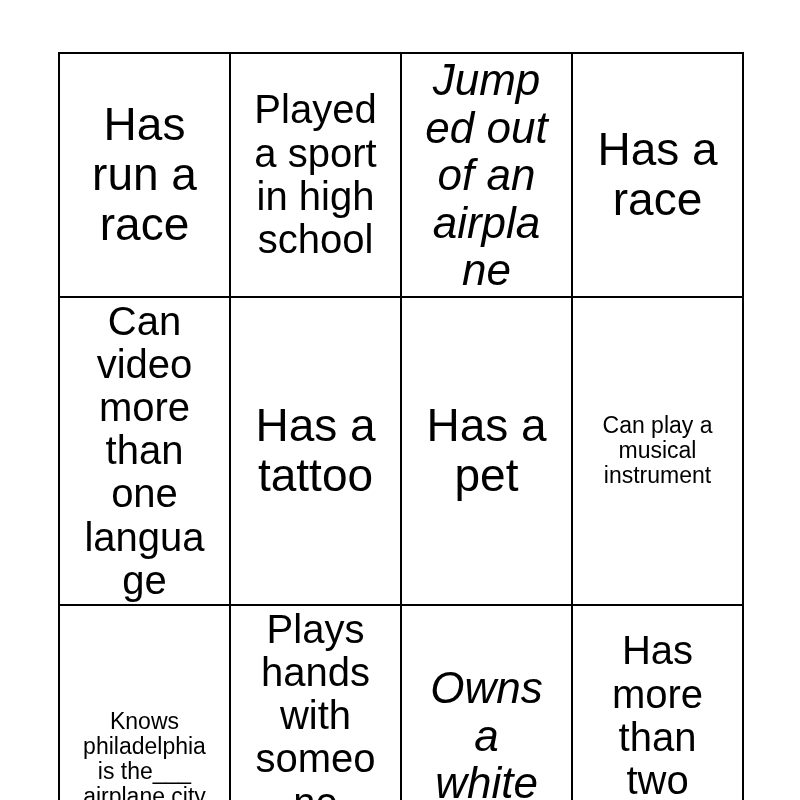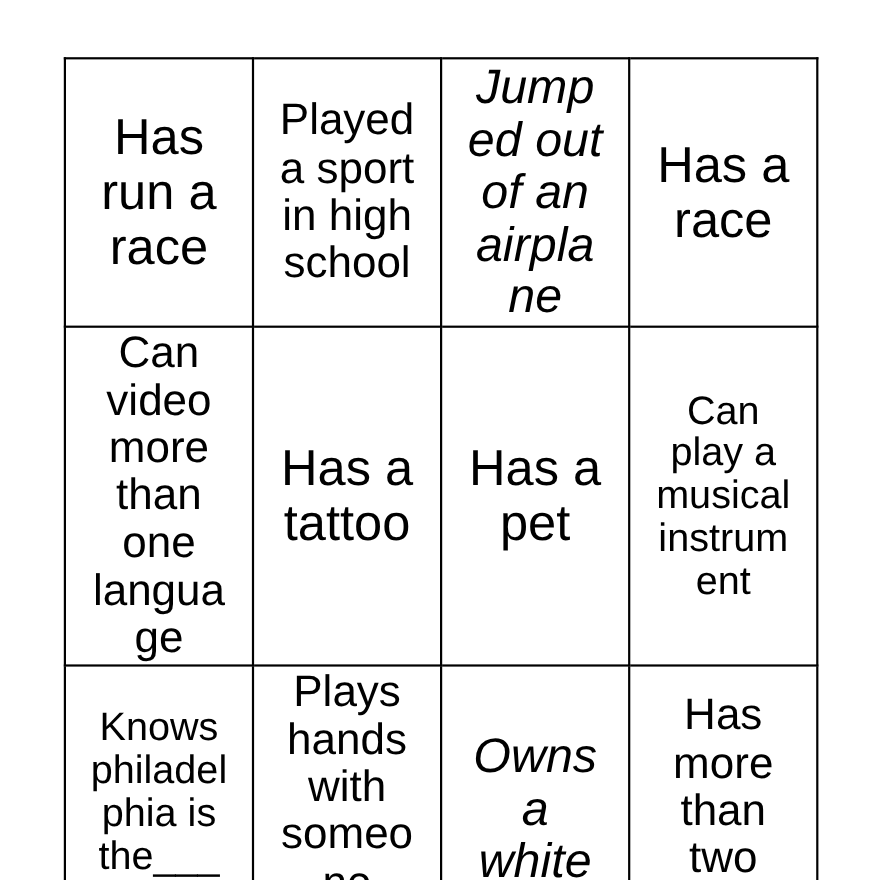--- a/index.html
+++ b/index.html
@@ -33,21 +33,21 @@
     vertical-align: middle;
     padding: 2px 21px;
     line-height: 1.08;
     word-wrap: break-word;
     overflow-wrap: break-word;
   }
   
   td[data-size="xl"]   { font-size: 46px; }
   td[data-size="lg"]   { font-size: 44px; font-style: italic; }
   td[data-size="md"]   { font-size: 40px; }
-  td[data-size="sm"]   { font-size: 36px; }
+  td[data-size="sm"]   { font-size: 23px; }
 </style>
 </head>
 <body>
 
 <div id="bingo-wrap">
   <table class="bingo-grid">
     <tbody>
       <tr>
         <td data-size="xl">Has run a race</td>
         <td data-size="md">Played a sport in high school</td>

